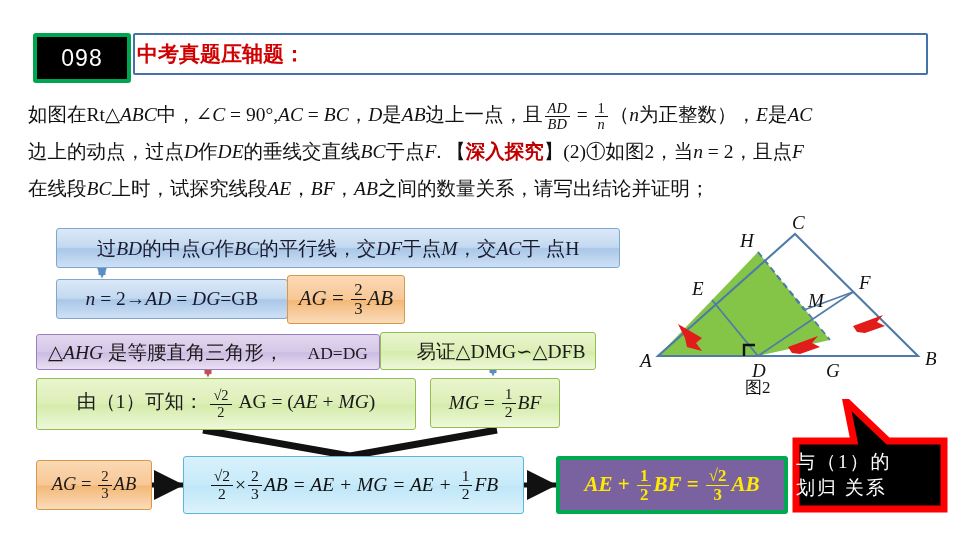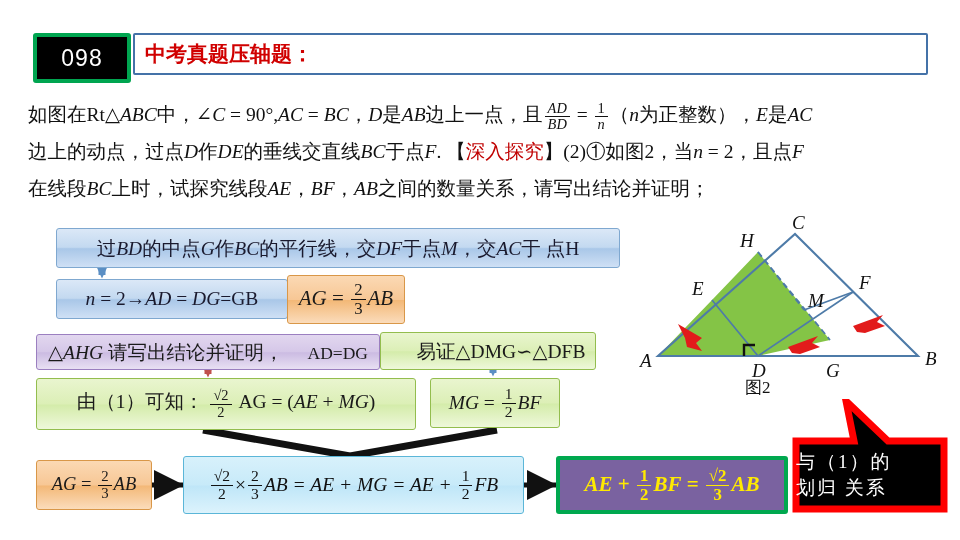--- a/index.html
+++ b/index.html
@@ -16,33 +16,33 @@
   .badge{
     position:absolute;left:33px;top:17px;width:90px;height:42px;
     background:#000;border:4px solid #00a550;border-radius:3px;
     display:flex;align-items:center;justify-content:center;
     color:#fff;font-size:23px;font-family:"Liberation Sans",sans-serif;
     letter-spacing:1px;
   }
   .title-box{
     position:absolute;left:133px;top:17px;width:795px;height:42px;
     background:#fff;border:2px solid #4472a8;border-radius:2px;
-    display:flex;align-items:center;padding-left:10px;box-sizing:border-box;
+    display:flex;align-items:center;padding-left:2px;box-sizing:border-box;
     white-space:nowrap;
   }
   .title-red{color:#d00000;font-size:21px;font-weight:bold;}
   .title-blk{color:#111;font-size:21px;font-weight:bold;}
 
   
   .prob{
     position:absolute;left:28px;top:80px;width:910px;
     font-size:19.5px;color:#111;line-height:37px;
   }
   .prob i{font-style:italic;}
-  .red-br{color:#c00000;font-weight:normal;}
+  .red-br{color:#c00000;font-weight:bold;}
   .frac{display:inline-block;vertical-align:-0.55em;text-align:center;font-size:0.74em;line-height:1.05;margin:0 2px;}
   .frac .num{display:block;border-bottom:1.2px solid #111;padding:0 3px;}
   .frac .den{display:block;padding:0 3px;}
   .frac.big{vertical-align:-0.5em;font-size:0.8em;}
 
   
   .box{position:absolute;box-sizing:border-box;display:flex;align-items:center;
        justify-content:center;text-align:center;border-radius:3px;}
   .b-blue{
     background:linear-gradient(to bottom,#dbe8f7 0%,#c3d9f0 48%,#a9c7e8 52%,#cfe0f5 100%);
@@ -156,21 +156,21 @@
   </div>
 
   <div class="box b-orange fz21" style="left:287px;top:259px;width:118px;height:49px;">
     <span>
       <i>AG</i><span> = </span><span class="frac big"><span class="num">2</span><span class="den">3</span></span><i>AB</i>
     </span>
   </div>
 
   <div class="box b-purple fz19" style="left:36px;top:318px;width:344px;height:36px;">
     <span>
-      <span>△</span><i>AHG</i><span> 请写出结论并证明，</span><span class="fz17">AD=DG</span>
+      <span>△</span><i>AHG</i><span> 是等腰直角三角形，</span><span class="fz17">AD=DG</span>
     </span>
   </div>
 
   <div class="box b-green fz19" style="left:380px;top:316px;width:216px;height:38px;padding-left:26px;">
     <span>
       <span>易证</span><span>△</span><span>DMG</span><span>∽</span><span>△</span><span>DFB</span>
     </span>
   </div>
 
   <div class="box b-green fz19" style="left:36px;top:362px;width:380px;height:52px;">

